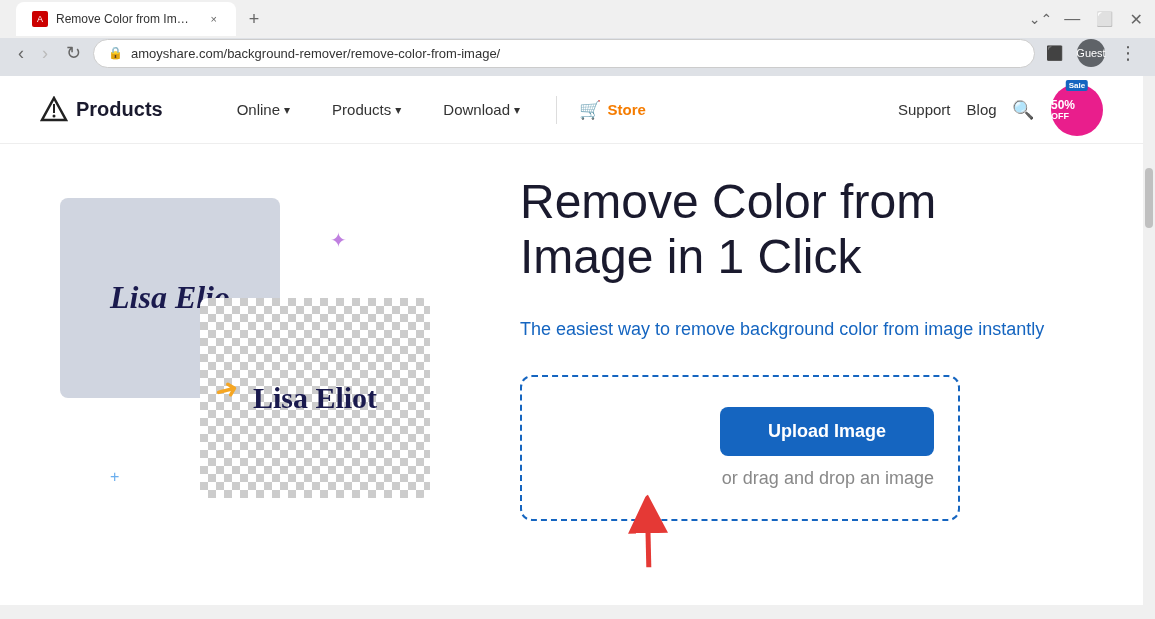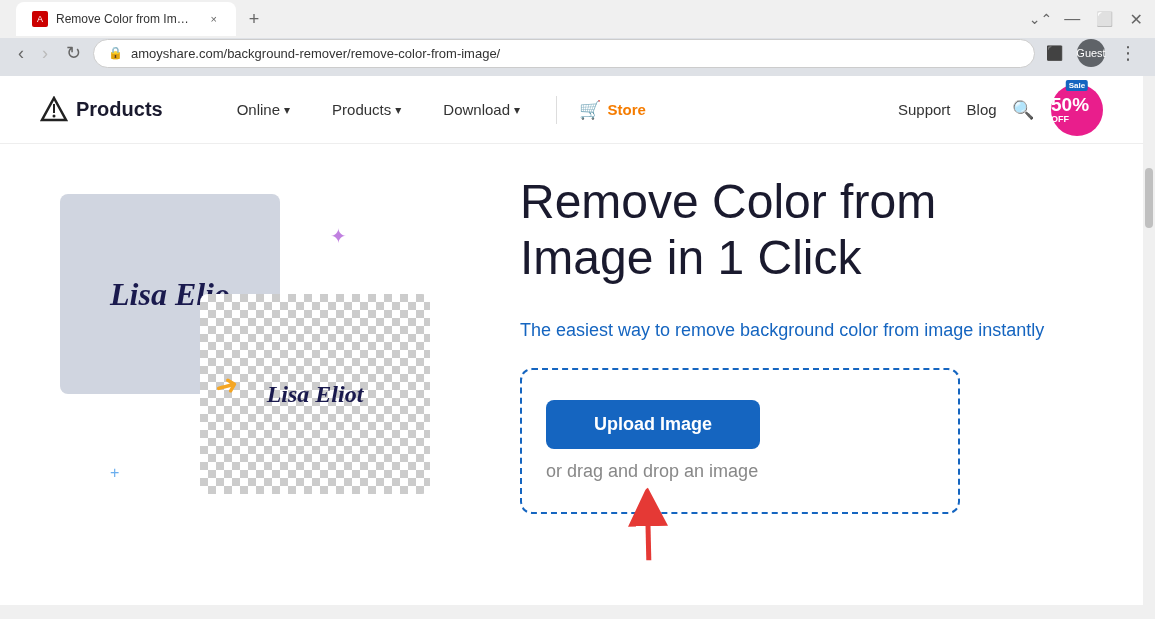--- a/index.html
+++ b/index.html
@@ -38,44 +38,44 @@
     .logo-icon { width: 28px; height: 28px; }
     .nav-links { display: flex; align-items: center; gap: 14px; flex: 1; }
     .nav-item { padding: 8px 14px; font-size: 15px; color: #333; cursor: pointer; display: flex; align-items: center; gap: 4px; border-radius: 4px; }
     .nav-separator { width: 1px; height: 28px; background: #ddd; margin: 0 8px; }
     .store-link { color: #f57c00; font-size: 15px; font-weight: 600; cursor: pointer; display: flex; align-items: center; gap: 6px; }
     .store-icon { font-size: 18px; }
     .nav-right { display: flex; align-items: center; gap: 16px; margin-left: 20px; }
     .nav-right-link { font-size: 15px; color: #333; cursor: pointer; }
     .search-icon { font-size: 18px; color: #555; cursor: pointer; }
     .sale-badge { background: #e91e8c; color: #fff; border-radius: 50%; width: 52px; height: 52px; display: flex; flex-direction: column; align-items: flex-start; justify-content: center; font-size: 9px; font-weight: 700; cursor: pointer; position: relative; }
-    .sale-badge .pct { font-size: 19px; font-weight: 900; line-height: 1; }
+    .sale-badge .pct { font-size: 12px; font-weight: 900; line-height: 1; }
     .sale-tag { background: #1565c0; color: #fff; font-size: 8px; padding: 1px 3px; border-radius: 2px; position: absolute; top: -4px; left: 50%; transform: translateX(-50%); white-space: nowrap; }
 
     
     .hero { display: flex; align-items: center; padding: 30px 60px 0; gap: 80px; }
 
     
     .demo-area { position: relative; width: 380px; height: 340px; flex-shrink: 0; }
     .demo-before { position: absolute; left: 0; top: 20px; width: 220px; height: 200px; background: #d0d5e0; border-radius: 8px; overflow: hidden; display: flex; align-items: center; justify-content: center; }
     .demo-after { position: absolute; left: 140px; top: 120px; width: 230px; height: 200px; background: repeating-conic-gradient(#ccc 0% 25%, #fff 0% 50%) 0 0 / 16px 16px; border-radius: 8px; overflow: hidden; display: flex; align-items: center; justify-content: center; }
     .script-text { font-family: 'Georgia', cursive; font-size: 32px; color: #1a1a4e; font-weight: 700; font-style: italic; padding: 10px; }
-    .script-text-dark { font-family: 'Georgia', cursive; font-size: 24px; color: #1a1a4e; font-weight: 700; font-style: italic; padding: 10px; }
+    .script-text-dark { font-family: 'Georgia', cursive; font-size: 30px; color: #1a1a4e; font-weight: 700; padding: 10px; }
     .arrow-overlay { position: absolute; left: 155px; top: 195px; font-size: 28px; color: #f5a623; transform: rotate(-15deg); }
     .sparkle-1 { position: absolute; left: 270px; top: 50px; color: #c080e0; font-size: 20px; }
     .sparkle-2 { position: absolute; left: 50px; top: 290px; color: #6aaeee; font-size: 16px; }
 
     
     .hero-content { flex: 1; }
     .hero-title { font-size: 48px; font-weight: 400; color: #1a1a2e; line-height: 1.15; margin-bottom: 32px; }
-    .hero-subtitle { font-size: 18px; color: #555; margin-bottom: 24px; line-height: 1.5; }
+    .hero-subtitle { font-size: 18px; color: #555; margin-bottom: 32px; line-height: 1.5; }
     .hero-subtitle span { color: #1565c0; }
 
     
-    .upload-area { border: 2.5px dashed #1565c0; border-radius: 12px; padding: 30px 24px; display: flex; flex-direction: column; align-items: flex-start; gap: 12px; width: 440px; position: relative; background: #fff; }
+    .upload-area { border: 2.5px dashed #1565c0; border-radius: 12px; padding: 30px 24px; display: flex; flex-direction: column; align-items: flex-end; gap: 12px; width: 440px; position: relative; background: #fff; }
     .upload-btn { background: #1565c0; color: #fff; font-size: 18px; font-weight: 700; padding: 14px 48px; border-radius: 8px; cursor: pointer; border: none; }
     .upload-hint { font-size: 18px; color: #888; }
 
     .chevron { font-size: 12px; }
   </style>
 </head>
 <body>
 
 <div>
 

